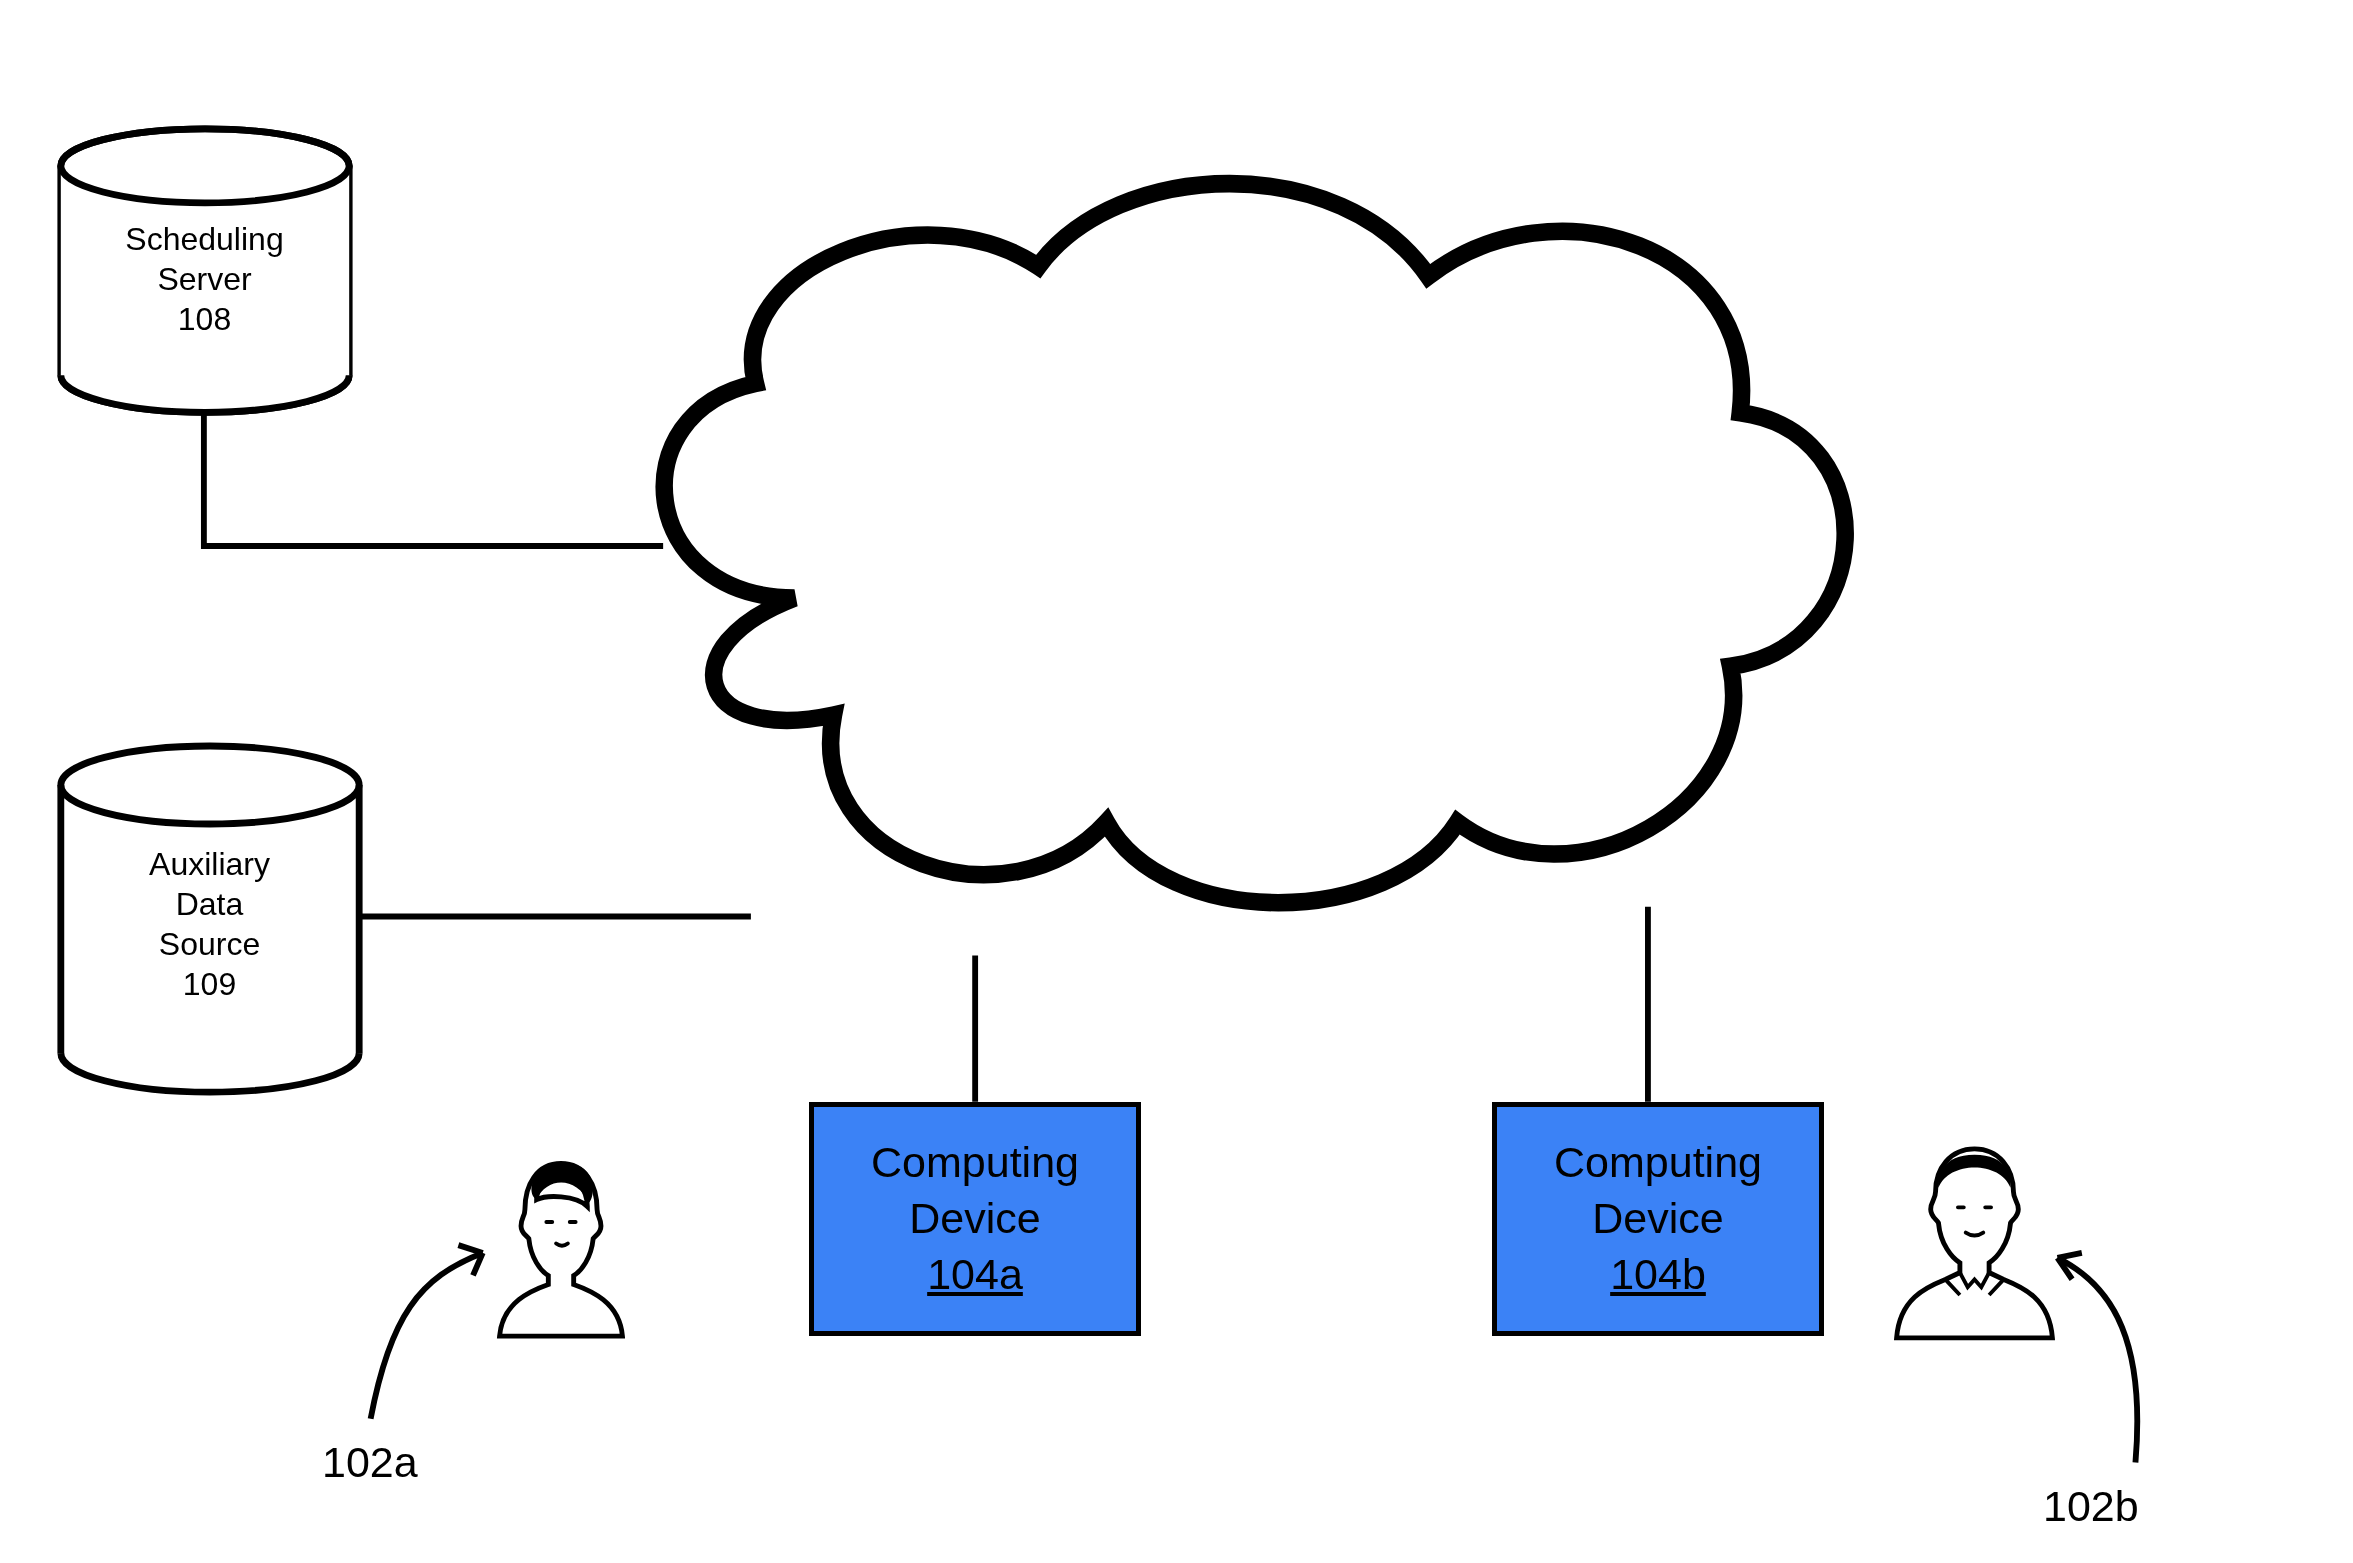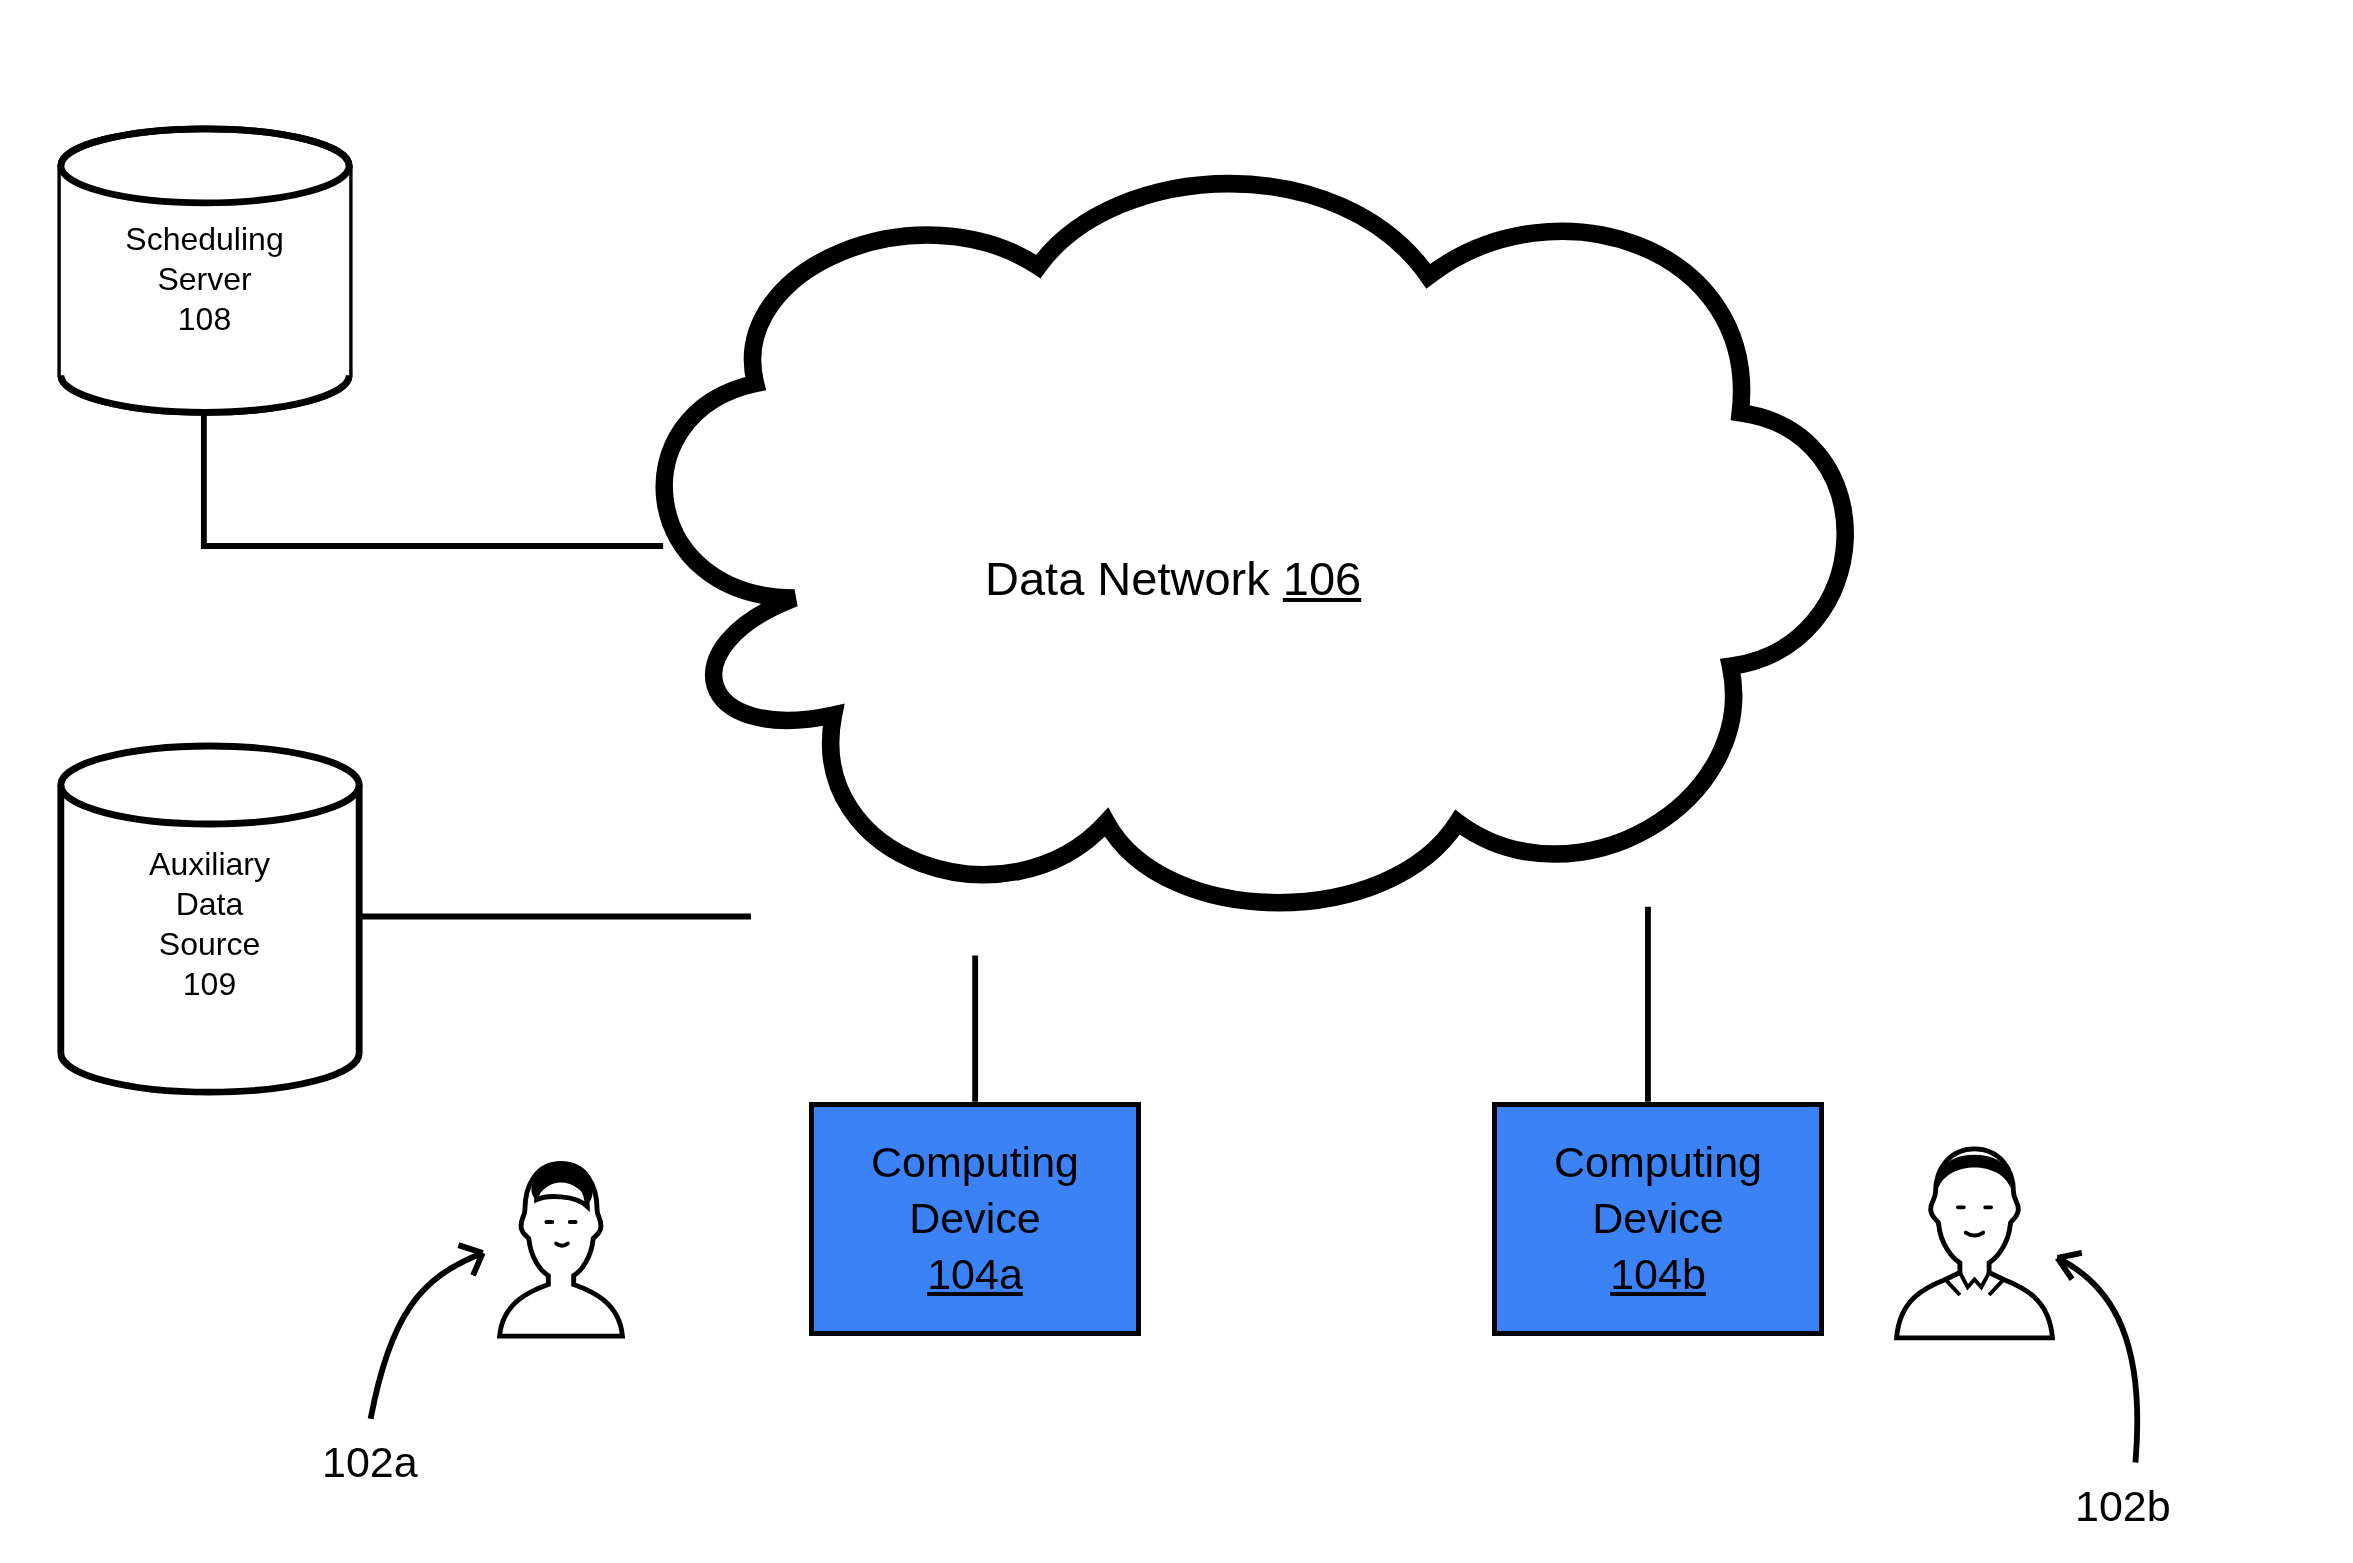--- a/index.html
+++ b/index.html
@@ -74,23 +74,20 @@
       C 150 150, 350 70, 470 150
       C 550 40, 780 30, 870 160
       C 1000 60, 1210 130, 1190 300
       C 1340 320, 1330 540, 1180 560
       C 1210 700, 1020 810, 900 720
       C 830 830, 600 830, 540 720
       C 440 830, 230 760, 260 610
       C 120 640, 90 540, 220 490
       Z" stroke="#000" stroke-width="18" fill="#fff"></path>
   </svg>
-  <div class="abs cloud-label" style="left:985px; top:551px;">
-    <span>Data Network </span><span class="refnum">106</span>
-  </div>
 
   <svg class="abs" style="left:54px; top:122px;" width="302" height="302" viewBox="0 0 310 310">
     <ellipse cx="155" cy="45" rx="148" ry="38" fill="#fff" stroke="#000" stroke-width="7"></ellipse>
     <path d="M 7 45 L 7 260" stroke="#000" stroke-width="7" fill="none"></path>
     <path d="M 303 45 L 303 260" stroke="#000" stroke-width="7" fill="none"></path>
     <path d="M 7 260 A 148 38 0 0 0 303 260" stroke="#000" stroke-width="7" fill="none"></path>
     <path d="M 7 45 L 7 260 A 148 38 0 0 0 303 260 L 303 45" fill="#fff" stroke="none"></path>
     <ellipse cx="155" cy="45" rx="148" ry="38" fill="none" stroke="#000" stroke-width="7"></ellipse>
     <path d="M 7 260 A 148 38 0 0 0 303 260" stroke="#000" stroke-width="7" fill="none"></path>
   </svg>
@@ -134,16 +131,16 @@
   </svg>
   <div class="abs user-ref" style="left:322px; top:1438px;">102a</div>
 
   <svg class="abs" style="left:1882px; top:1131px;" width="185" height="215" viewBox="0 0 190 220">
     <path d="M95 18 C70 18 55 38 55 62 C55 70 50 72 50 80 C50 88 56 90 58 94 C60 116 72 130 80 135 L80 145 L65 152 C45 160 18 172 15 212 L175 212 C172 172 145 160 125 152 L110 145 L110 135 C118 130 130 116 132 94 C134 90 140 88 140 80 C140 72 135 70 135 62 C135 38 120 18 95 18 Z" fill="#fff" stroke="#000" stroke-width="5"></path>
     <path d="M58 58 C68 30 122 30 132 58 C134 46 128 24 95 24 C62 24 56 46 58 58 Z" fill="#000"></path>
     <path d="M80 145 L88 160 L95 152 L102 160 L110 145" fill="none" stroke="#000" stroke-width="4"></path>
     <path d="M78 78 L84 78 M106 78 L112 78 M86 104 C92 108 98 108 104 104" stroke="#000" stroke-width="4" fill="none" stroke-linecap="round"></path>
     <path d="M65 152 L80 168 M125 152 L110 168" stroke="#000" stroke-width="4" fill="none"></path>
   </svg>
-  <div class="abs user-ref" style="left:2043px; top:1482px;margin-left:32px;">102b</div>
+  <div class="abs user-ref" style="left:2043px; top:1482px;">102b</div>
 
 </div>
 
 
 </body></html>

